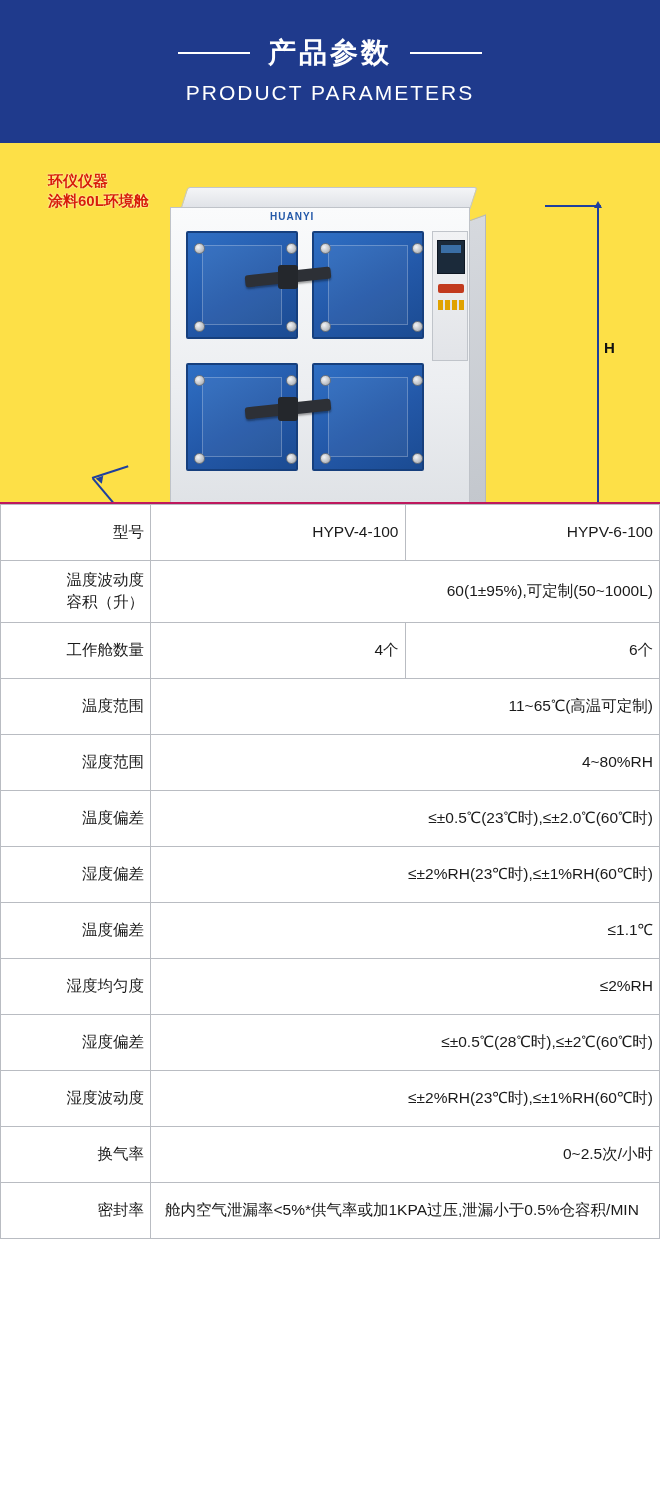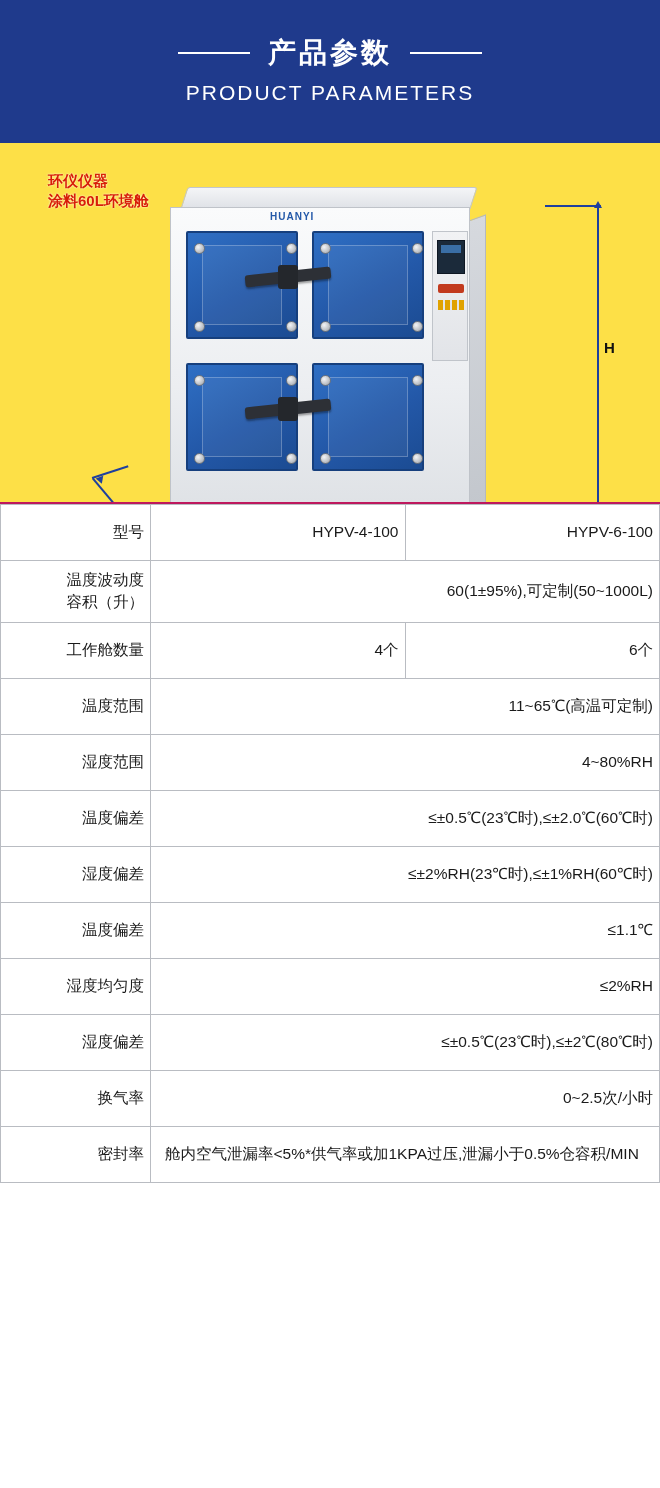--- a/index.html
+++ b/index.html
@@ -376,21 +376,25 @@
     <tr>
       <td class="label tall">温度偏差</td>
       <td class="tall" colspan="2">≤1.1℃</td>
     </tr>
     <tr>
       <td class="label tall">湿度均匀度</td>
       <td class="tall" colspan="2">≤2%RH</td>
     </tr>
     <tr>
       <td class="label tall">湿度偏差</td>
-      <td class="tall" colspan="2">≤±0.5℃(23℃时),≤±2℃(80℃时)</td>
+      <td class="tall" colspan="2">≤±0.5℃(28℃时),≤±2℃(60℃时)</td>
+    </tr>
+    <tr>
+      <td class="label tall">湿度波动度</td>
+      <td class="tall" colspan="2">≤±2%RH(23℃时),≤±1%RH(60℃时)</td>
     </tr>
     <tr>
       <td class="label tall">换气率</td>
       <td class="tall" colspan="2">0~2.5次/小时</td>
     </tr>
     <tr>
       <td class="label tall">密封率</td>
       <td class="tall" colspan="2" style="text-align:left; padding-left:14px;">舱内空气泄漏率&lt;5%*供气率或加1KPA过压,泄漏小于0.5%仓容积/MIN</td>
     </tr>
   </tbody>

